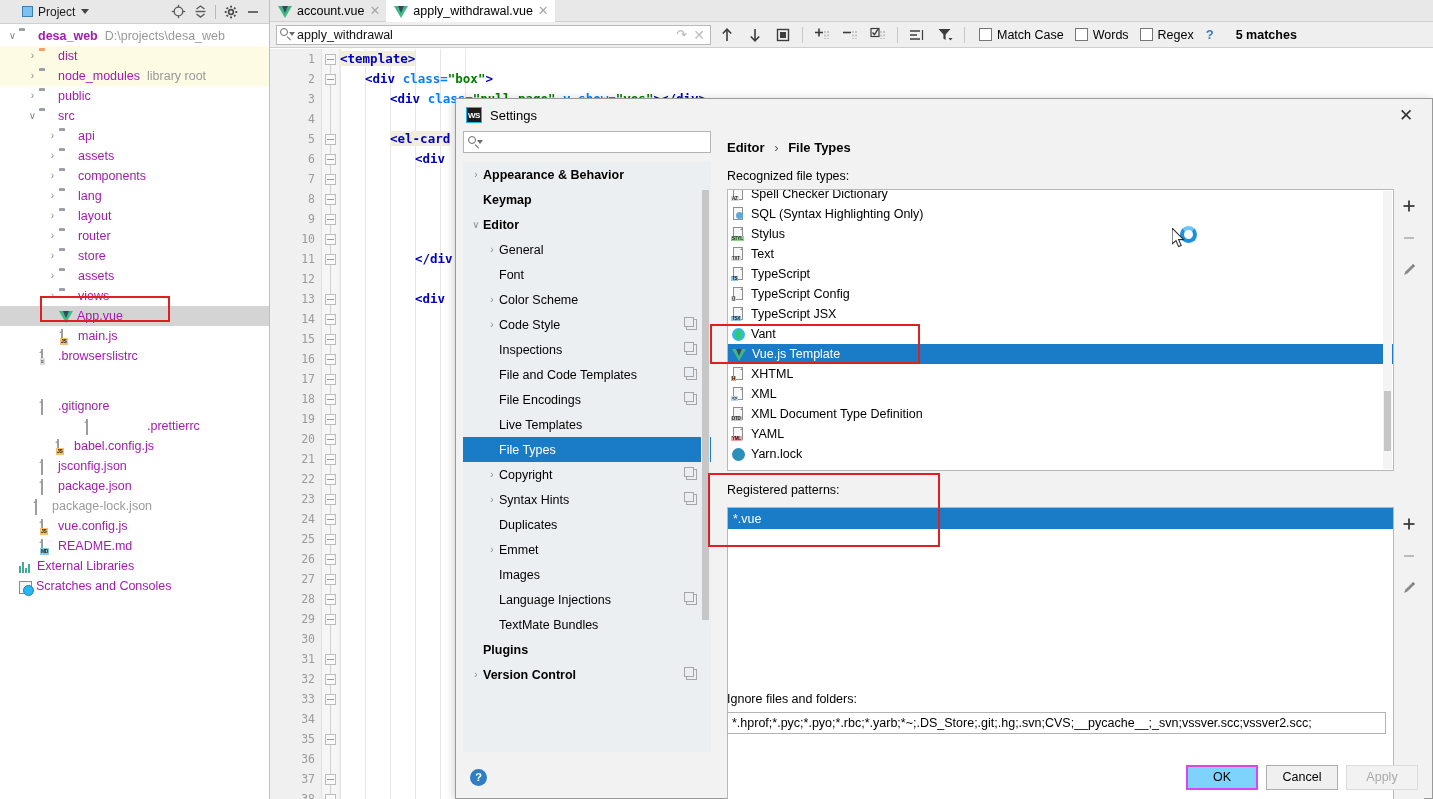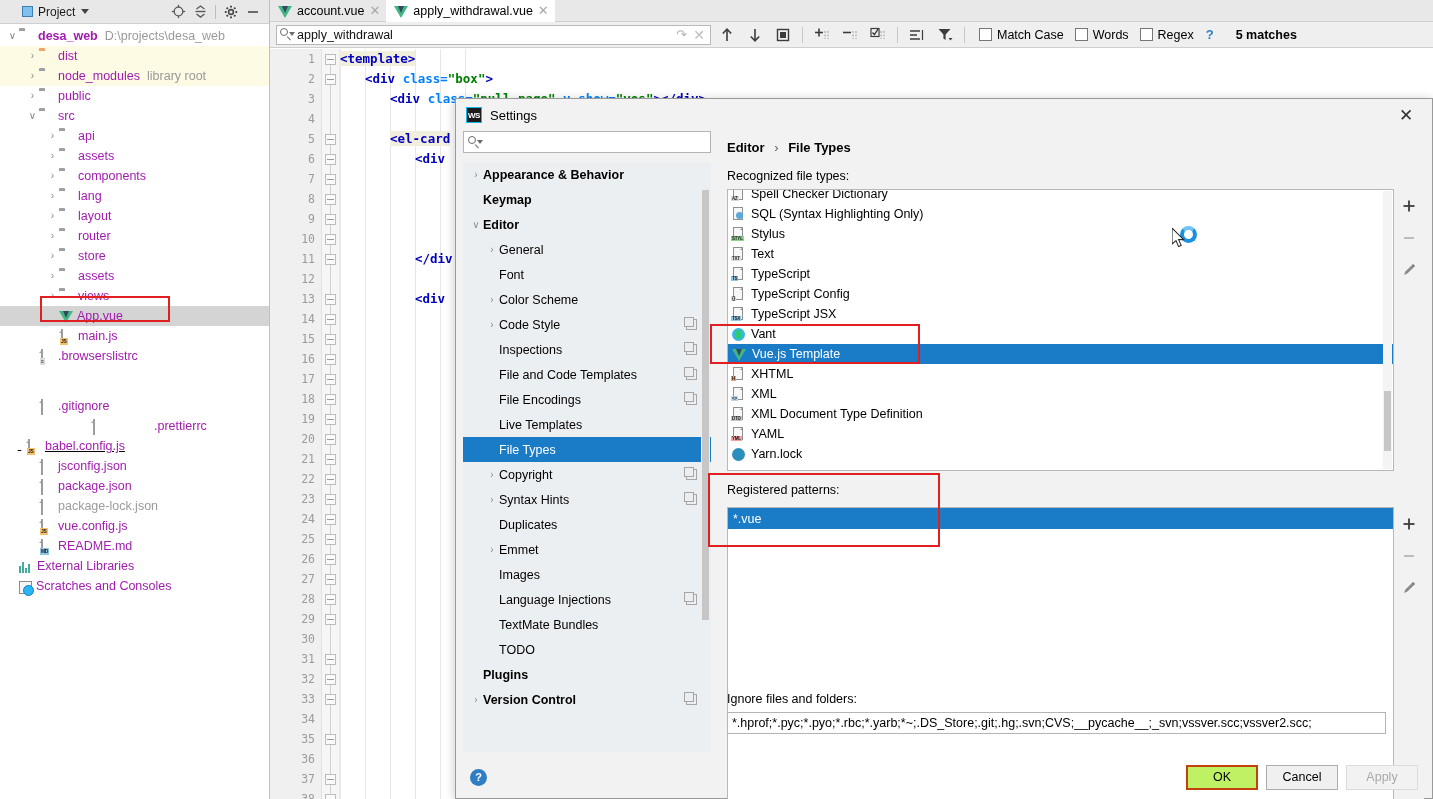--- a/index.html
+++ b/index.html
@@ -261,21 +261,21 @@
 
   #dlg-footer { position: absolute; left: 0; right: 0; bottom: 0; height: 42px; display: flex; align-items: center; padding: 0 14px; }
   #help-btn {
     width: 17px; height: 17px; border-radius: 50%; background: #2f7ec4; color: #fff;
     font-size: 11px; font-weight: bold; display: flex; align-items: center; justify-content: center;
   }
   .dbtn {
     height: 25px; min-width: 72px; border: 1px solid #adadad; background: #f0f0f0;
     font-size: 12.5px; display: flex; align-items: center; justify-content: center; margin-left: 8px;
   }
-  .dbtn.primary { border: 2px solid #c2410c; background: #bef264; }
+  .dbtn.primary { border: 2px solid #d946ef; background: #7dd3fc; }
   .dbtn.dis { color: #a9a9a9; border-color: #dcdcdc; background: #f2f2f2; }
   #btns { margin-left: auto; display: flex; }
 
   
   .fic { width: 13px; height: 14px; flex: none; position: relative; }
   .fic .pg { position: absolute; left: 1px; top: 0; width: 10px; height: 13px; background: #f7f7f7; border: 1px solid #8f8f8f; }
   .fic .pg:after { content:""; position:absolute; right:-1px; top:-1px; border-left:3px solid transparent; border-bottom:3px solid #8f8f8f; }
   .fic .tag {
     position: absolute; left: -1px; bottom: 0px; font-size: 4.5px; line-height: 5px; font-weight: bold;
     padding: 0 1px; color: #1a1a1a; letter-spacing: -0.2px;
@@ -432,41 +432,41 @@
           <div class="tnode" style="padding-left: 26px;">
             <span class="arrow blank">•</span>
             <span class="ic"><span class="fileic"><span class="badge txt">≡</span></span></span>
             <span class="tlabel">.browserslistrc</span>
           </div>
           <div class="tnode" style="padding-left: 26px; margin-top: 30px;">
             <span class="arrow blank">•</span>
             <span class="ic"><span class="fileic"></span></span>
             <span class="tlabel">.gitignore</span>
           </div>
-          <div class="tnode" style="padding-left: 34px; gap: 44px;">
+          <div class="tnode" style="padding-left: 27px; gap: 44px;">
             <span class="arrow blank">•</span>
             <span class="ic"><span class="fileic"></span></span>
             <span class="tlabel">.prettierrc</span>
           </div>
-          <div class="tnode" style="padding-left: 13px; text-decoration: underline;">
+          <div class="tnode" style="padding-left: 42px;">
             <span class="arrow blank">•</span>
             <span class="ic"><span class="fileic"><span class="badge js">JS</span></span></span>
             <span class="tlabel">babel.config.js</span>
           </div>
           <div class="tnode" style="padding-left: 26px;">
             <span class="arrow blank">•</span>
             <span class="ic"><span class="fileic"></span></span>
             <span class="tlabel">jsconfig.json</span>
           </div>
           <div class="tnode" style="padding-left: 26px;">
             <span class="arrow blank">•</span>
             <span class="ic"><span class="fileic"></span></span>
             <span class="tlabel">package.json</span>
           </div>
-          <div class="tnode" style="padding-left: 26px;">
+          <div class="tnode" style="padding-left: 20px;">
             <span class="arrow blank">•</span>
             <span class="ic"><span class="fileic"></span></span>
             <span class="tlabel dim">package-lock.json</span>
           </div>
           <div class="tnode" style="padding-left: 26px;">
             <span class="arrow blank">•</span>
             <span class="ic"><span class="fileic"><span class="badge js">JS</span></span></span>
             <span class="tlabel">vue.config.js</span>
           </div>
           <div class="tnode" style="padding-left: 26px;">
@@ -910,24 +910,20 @@
               </div>
               <div class="snode lvl2">
                 <span class="sarrow"></span>
                 <span class="slabel">Language Injections</span>
                 <span class="copyic"></span>
               </div>
               <div class="snode lvl2">
                 <span class="sarrow"></span>
                 <span class="slabel">TextMate Bundles</span>
               </div>
-              <div class="snode lvl2">
-                <span class="sarrow"></span>
-                <span class="slabel">TODO</span>
-              </div>
               <div class="snode lvl1">
                 <span class="sarrow"></span>
                 <span class="slabel b">Plugins</span>
               </div>
               <div class="snode lvl1">
                 <span class="sarrow">›</span>
                 <span class="slabel b">Version Control</span>
                 <span class="copyic"></span>
               </div>
             </div>

